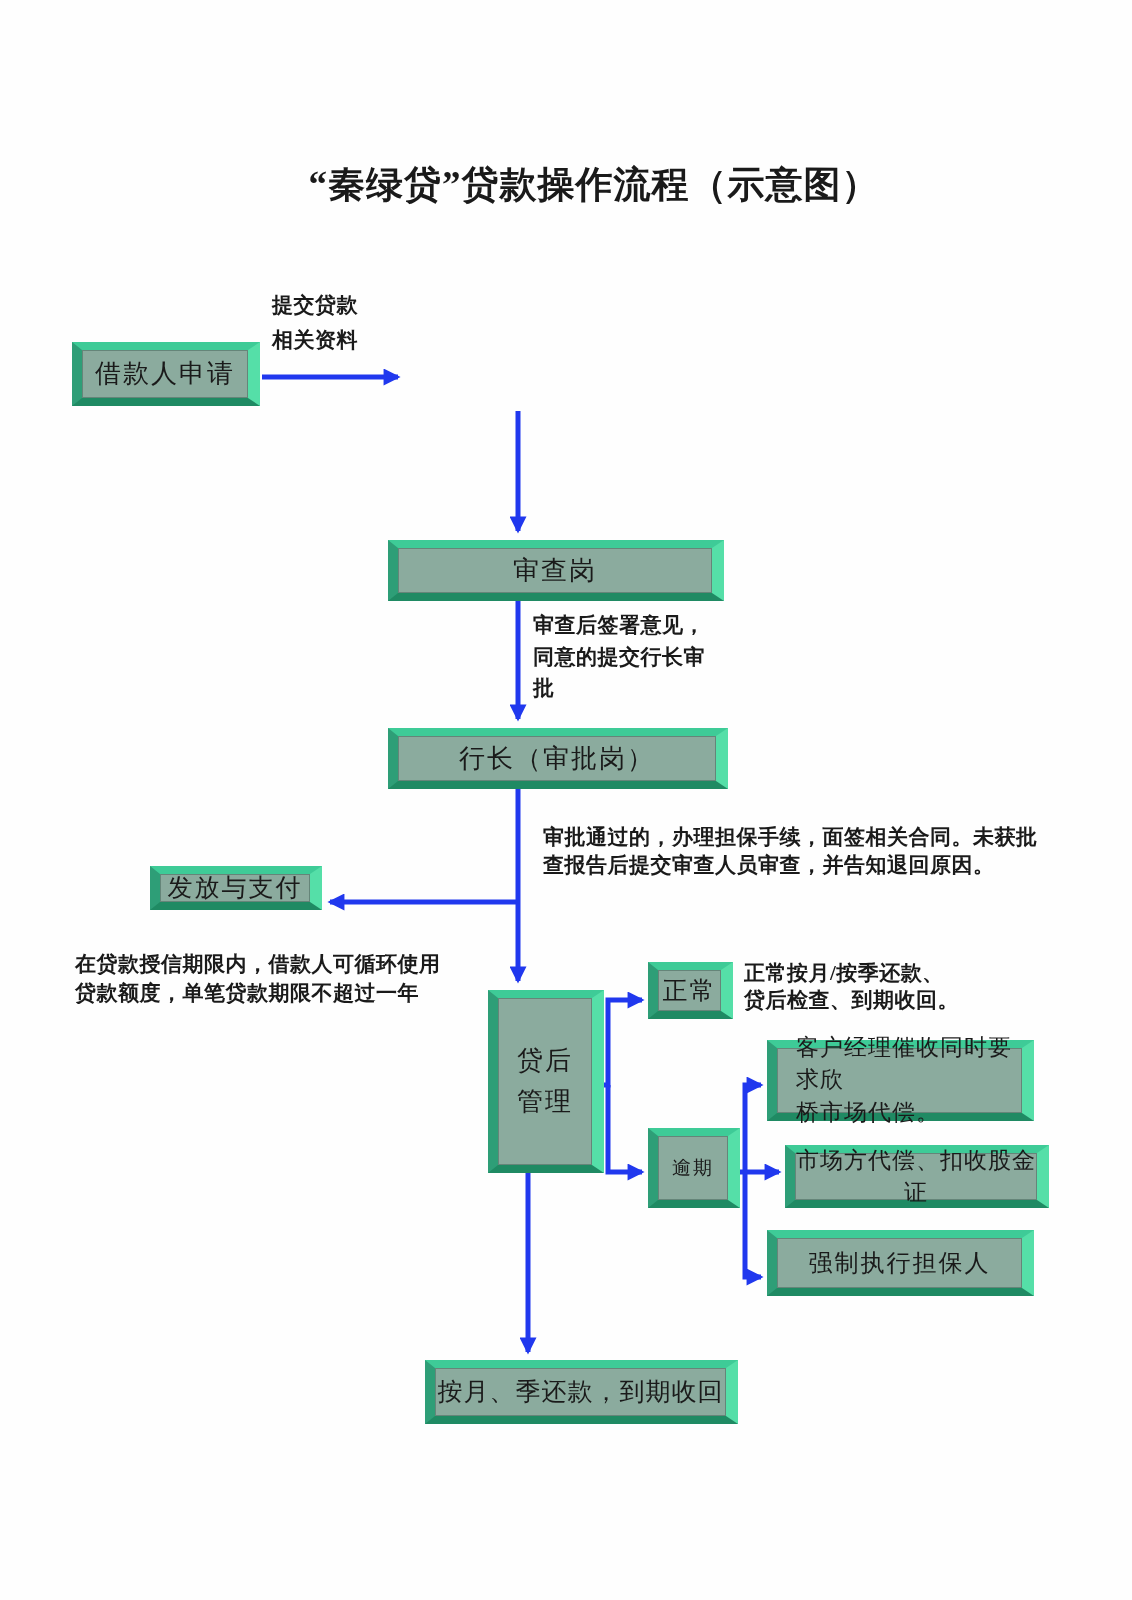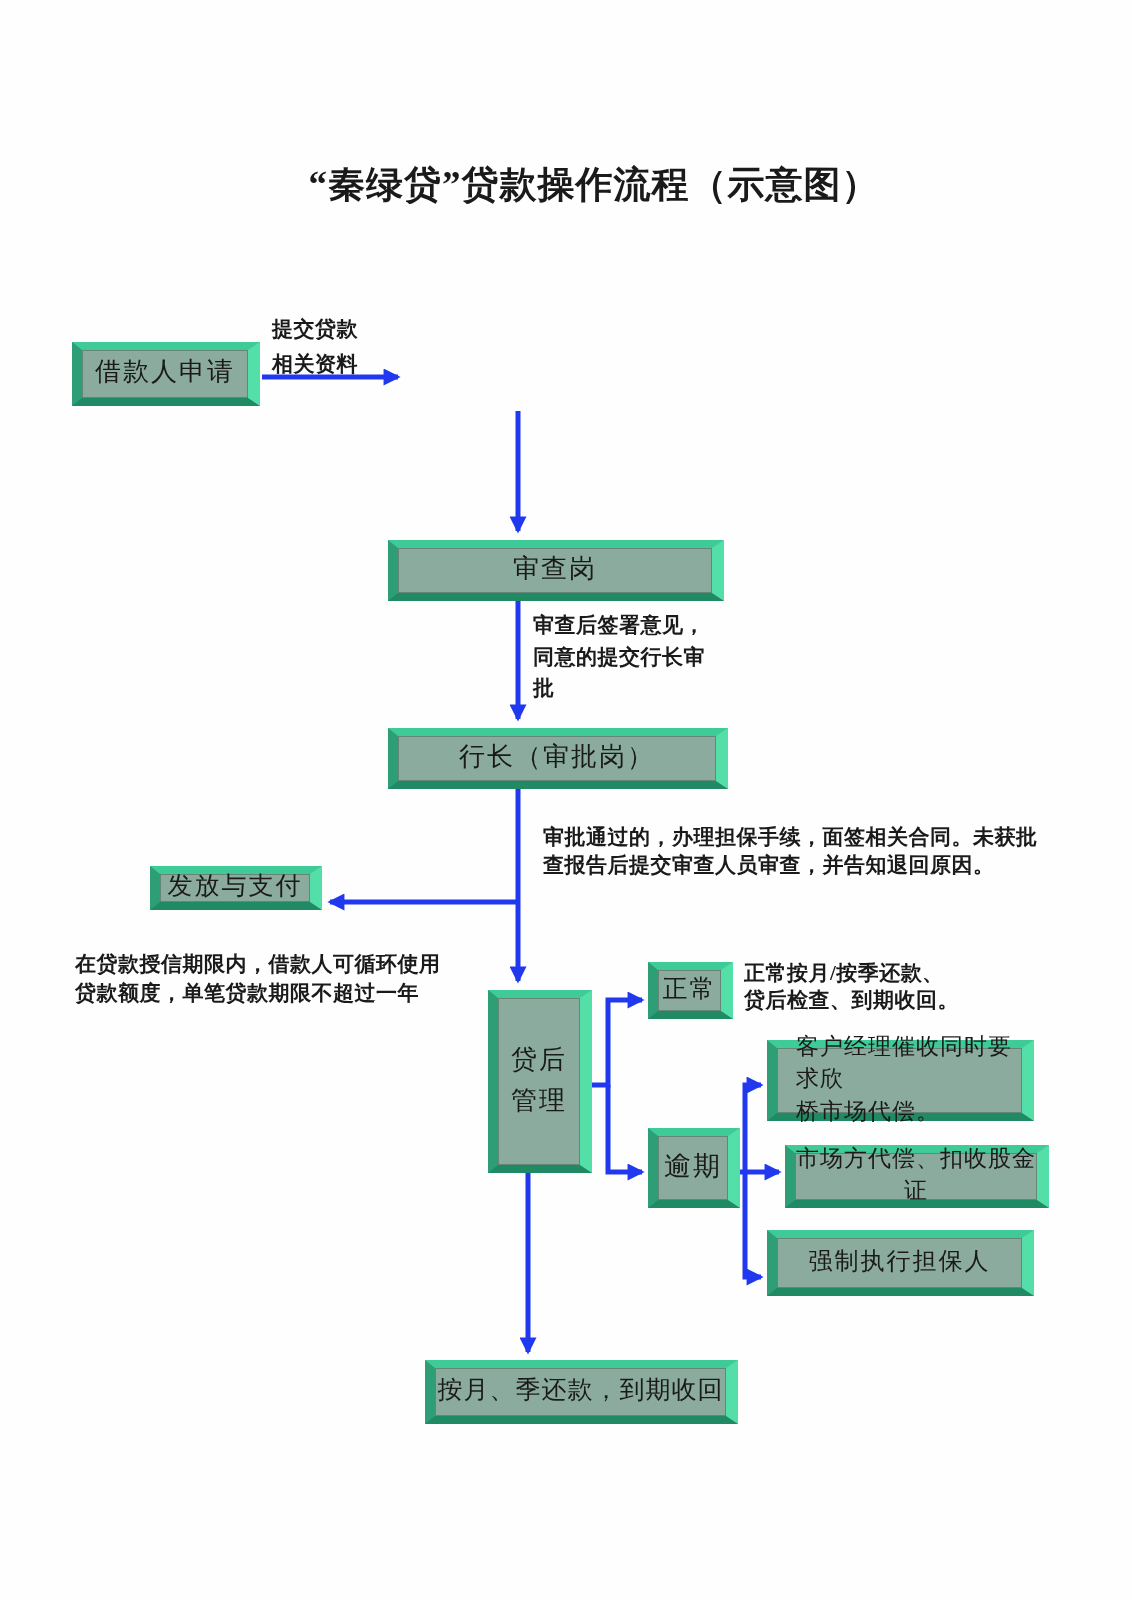--- a/index.html
+++ b/index.html
@@ -26,21 +26,21 @@
     border-top-color:var(--bevel-top,#3ecb97);
     border-right-color:var(--bevel-right,#55dfa8);
     border-bottom-color:var(--bevel-bottom,#1f8a63);
     border-left-color:var(--bevel-left,#2e9e77);
     box-shadow:inset 0 0 0 1px rgba(40,70,60,.38);
     display:flex;align-items:center;justify-content:center;
     text-align:center;
     font-size:26px;letter-spacing:2px;line-height:1.35;
     white-space:pre-line;
   }
-  .node .nlabel{display:block;white-space:pre-line;font-family:Liberation Mono, monospace;}
+  .node .nlabel{display:block;white-space:pre-line;}
   .node.left-align{justify-content:flex-start;text-align:left;padding-left:19px;letter-spacing:1px;}
   .ann{
     position:absolute;
     white-space:pre-line;
     font-weight:700;
     font-size:21px;line-height:1.45;
     letter-spacing:0.5px;
   }
 </style>
 </head>
@@ -62,21 +62,21 @@
     <path d="M518,789 V981" marker-end="url(#ah)"></path>
     <path d="M518,902 H330" marker-end="url(#ah)"></path>
     <path d="M577,1085 H608 V1000 H642" marker-end="url(#ah)"></path>
     <path d="M608,1085 V1172 H642" marker-end="url(#ah)"></path>
     <path d="M740,1172 H779" marker-end="url(#ah)"></path>
     <path d="M745,1172 V1085 H761" marker-end="url(#ah)"></path>
     <path d="M745,1172 V1277 H761" marker-end="url(#ah)"></path>
     <path d="M528,1173 V1352" marker-end="url(#ah)"></path>
   </svg>
 
-  <div class="ann" style="left:272px;top:312px;line-height:1.65">提交贷款
+  <div class="ann" style="left:272px;top:288px;line-height:1.65">提交贷款
 相关资料</div>
 
   <div class="node" style="left:72px;top:342px;width:188px;height:64px">
     <span class="nlabel">借款人申请</span>
   </div>
 
 
 
   <div class="node" style="left:388px;top:540px;width:336px;height:61px">
     <span class="nlabel">审查岗</span>
@@ -93,33 +93,33 @@
   <div class="ann" style="left:543px;top:824px;width:545px;line-height:1.32">审批通过的，办理担保手续，面签相关合同。未获批
 查报告后提交审查人员审查，并告知退回原因。</div>
 
   <div class="node" style="left:150px;top:866px;width:172px;height:44px;font-size:25px">
     <span class="nlabel">发放与支付</span>
   </div>
 
   <div class="ann" style="left:75px;top:950px;line-height:1.38">在贷款授信期限内，借款人可循环使用
 贷款额度，单笔贷款期限不超过一年</div>
 
-  <div class="node" style="left:488px;top:990px;width:104px;height:183px;line-height:1.55">
+  <div class="node" style="left:488px;top:990px;width:116px;height:183px;line-height:1.55">
     <span class="nlabel">贷后
 管理</span>
   </div>
 
   <div class="node" style="left:648px;top:962px;width:85px;height:57px;font-size:25px">
     <span class="nlabel">正常</span>
   </div>
 
   <div class="ann" style="left:744px;top:960px;line-height:1.3">正常按月/按季还款、
 贷后检查、到期收回。</div>
 
-  <div class="node" style="left:648px;top:1128px;width:92px;height:80px;font-size:27px">
+  <div class="node" style="left:648px;top:1128px;width:92px;height:80px;font-size:19px">
     <span class="nlabel">逾期</span>
   </div>
 
   <div class="node left-align" style="left:767px;top:1040px;width:267px;height:81px;font-size:23px;line-height:1.4">
     <span class="nlabel">客户经理催收同时要求欣
 桥市场代偿。</span>
   </div>
 
   <div class="node" style="left:785px;top:1145px;width:264px;height:63px;font-size:23px;letter-spacing:1px">
     <span class="nlabel">市场方代偿、扣收股金证</span>

